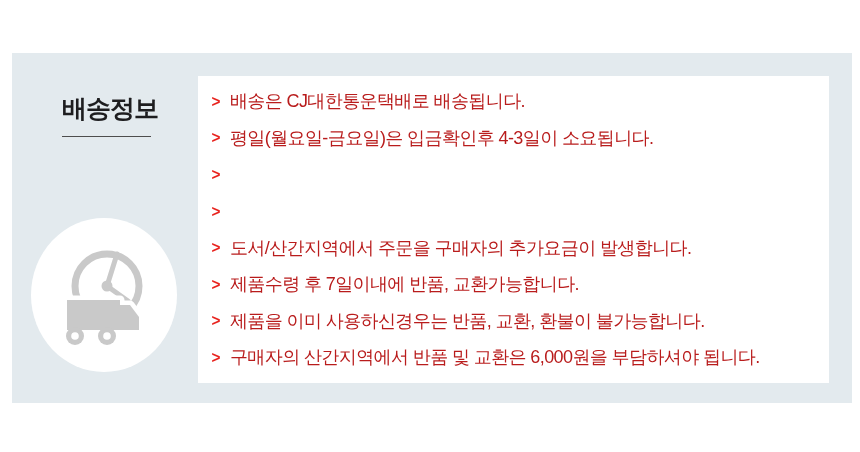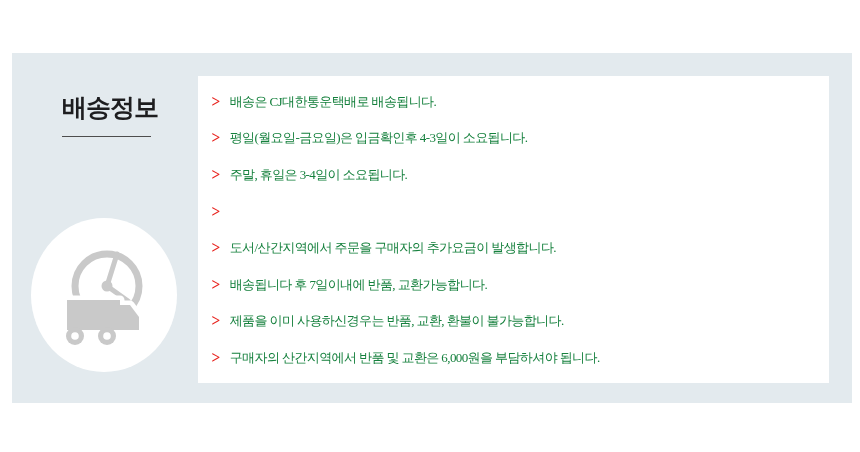--- a/index.html
+++ b/index.html
@@ -2,21 +2,21 @@
 <html><head>
 <meta charset="utf-8">
 <style>
   html, body {
     margin: 0; padding: 0;
     width: 860px; height: 452px;
     background: #ffffff;
     font-family: "Liberation Sans", "DejaVu Sans", sans-serif;
     overflow: hidden;
   }
-  .stage { position: relative; width: 860px; height: 451px; font-family: Liberation Serif, serif; }
+  .stage { position: relative; width: 860px; height: 451px; }
 
   .panel {
     position: absolute; left: 12px; top: 53px;
     width: 840px; height: 350px;
     background: #e3eaee;
   }
 
   .title-wrap { position: absolute; left: 50px; top: 40px; width: 110px; }
   .title {
     margin: 0; font-size: 25px; font-weight: 700;
@@ -47,21 +47,21 @@
     height: 36.6px;
     display: flex; align-items: center;
     white-space: nowrap;
   }
   .bullet {
     color: #e8241f; font-weight: 700; font-size: 17px;
     margin-right: 9px; line-height: 1;
     transform: scaleX(0.9);
   }
   .text {
-    font-size: 13px; font-weight: 500; color: #15803d;
+    font-size: 18px; font-weight: 500; color: #b91c1c;
     letter-spacing: -0.6px; line-height: 1;
   }
 </style>
 </head>
 <body>
 
 <div class="stage">
   <section class="panel">
 
     <div class="title-wrap">
@@ -104,35 +104,34 @@
     <span class="text">배송은 CJ대한통운택배로 배송됩니다.</span>
   </li>
 
   <li class="item">
     <span class="bullet">&gt;</span>
     <span class="text">평일(월요일-금요일)은 입금확인후 4-3일이 소요됩니다.</span>
   </li>
 
   <li class="item">
     <span class="bullet">&gt;</span>
-    <span class="text">주말, 휴일은 3-4일이 소요됩니다.</span>
   </li>
 
   <li class="item">
     <span class="bullet">&gt;</span>
   </li>
 
   <li class="item">
     <span class="bullet">&gt;</span>
     <span class="text">도서/산간지역에서 주문을 구매자의 추가요금이 발생합니다.</span>
   </li>
 
   <li class="item">
     <span class="bullet">&gt;</span>
-    <span class="text">배송됩니다 후 7일이내에 반품, 교환가능합니다.</span>
+    <span class="text">제품수령 후 7일이내에 반품, 교환가능합니다.</span>
   </li>
 
   <li class="item">
     <span class="bullet">&gt;</span>
     <span class="text">제품을 이미 사용하신경우는 반품, 교환, 환불이 불가능합니다.</span>
   </li>
 
   <li class="item">
     <span class="bullet">&gt;</span>
     <span class="text">구매자의 산간지역에서 반품 및 교환은 6,000원을 부담하셔야 됩니다.</span>

